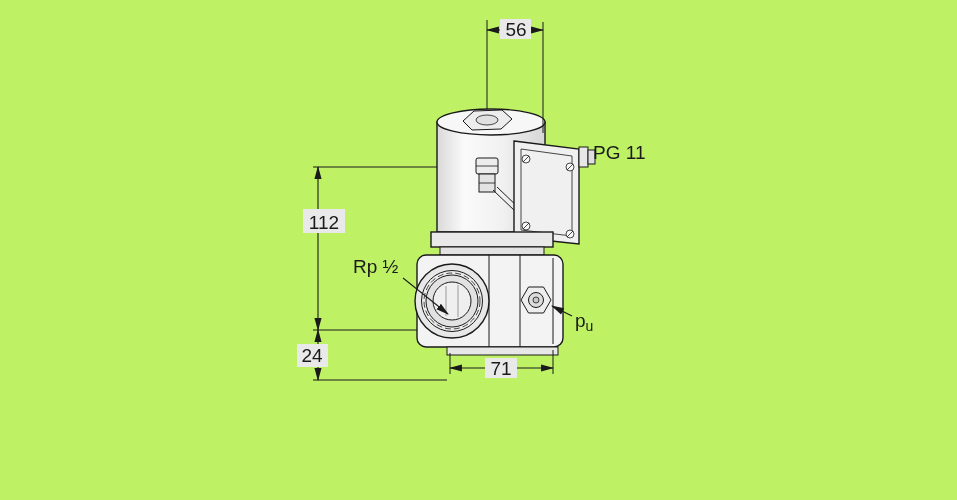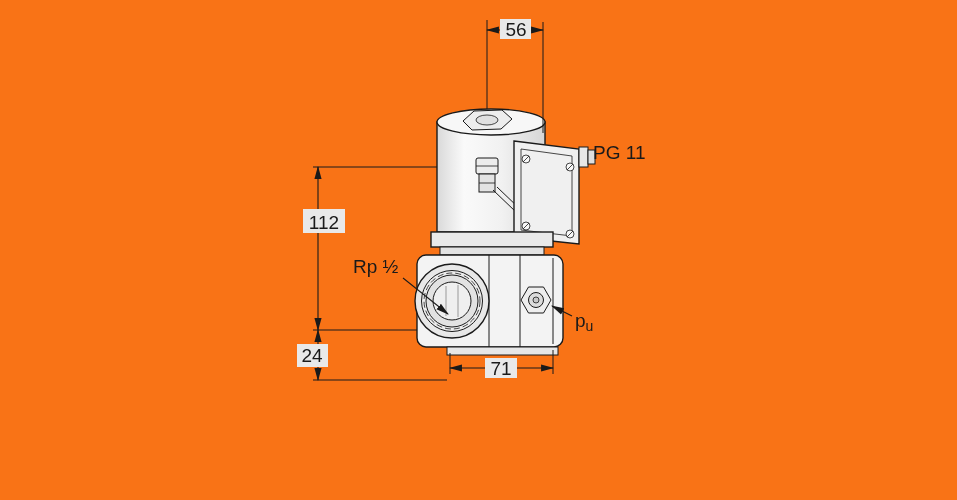--- a/index.html
+++ b/index.html
@@ -5,21 +5,21 @@
   html, body {
     margin: 0;
     padding: 0;
     background: #e9e9e9;
     font-family: "Liberation Sans", "DejaVu Sans", sans-serif;
   }
   .stage {
     position: relative;
     width: 957px;
     height: 500px;
-    background: #f97316;
+    background: #bef264;
     overflow: hidden;
   }
   svg { display: block; }
   .outline   { stroke: #1a1a1a; stroke-width: 1.4; }
   .thin      { stroke: #1a1a1a; stroke-width: 1;   }
   .hair      { stroke: #1a1a1a; stroke-width: 0.8; }
   .dimline   { stroke: #1a1a1a; stroke-width: 1.1; fill: none; }
   .extline   { stroke: #1a1a1a; stroke-width: 1;   fill: none; }
   .dimtext   { font-size: 19px; fill: #1a1a1a; }
   .dimtext-sub { font-size: 14px; fill: #1a1a1a; }

